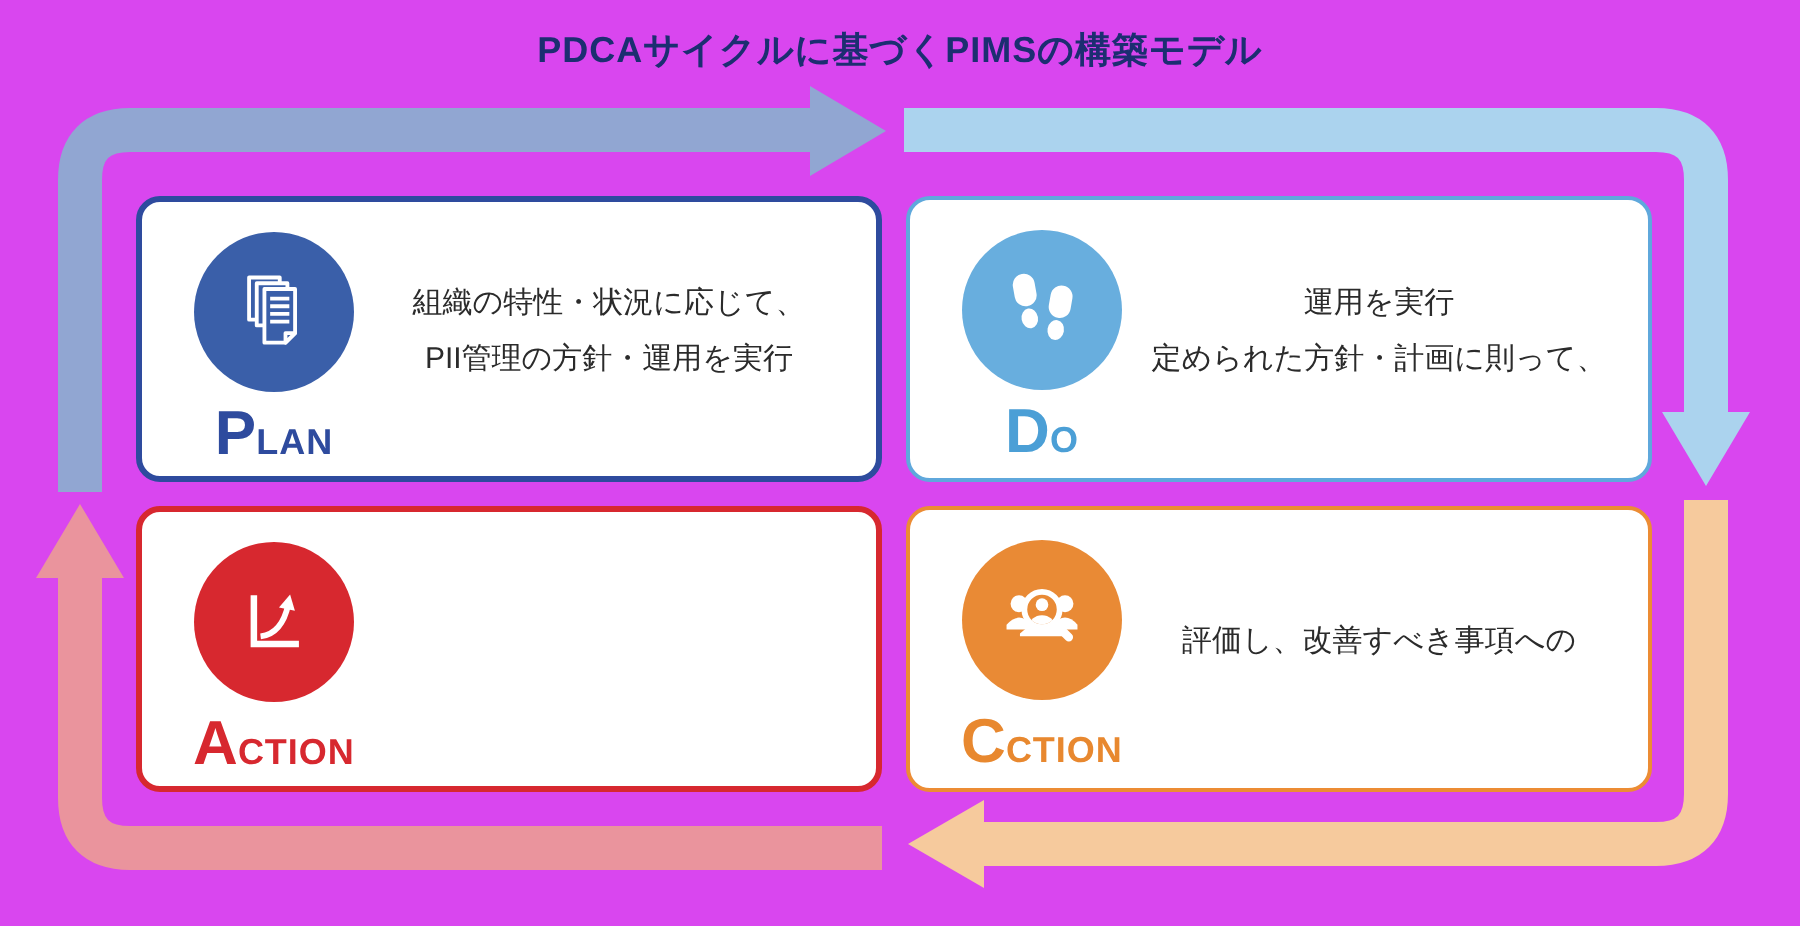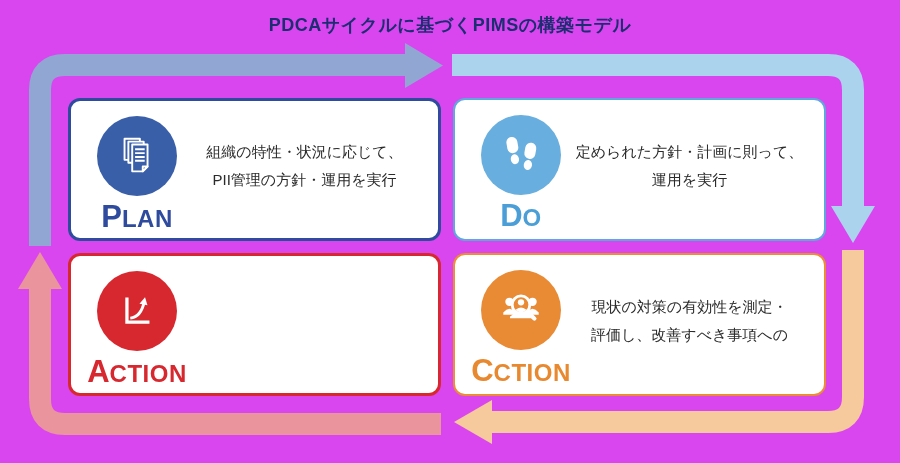--- a/index.html
+++ b/index.html
@@ -27,21 +27,21 @@
   .circle{
     width:80px;height:80px;border-radius:50%;
     display:flex;align-items:center;justify-content:center;
   }
   .plan  .circle{background:#3a5fa9;}
   .do    .circle{background:#68aede;}
   .action .circle{background:#d7282f;}
   .check .circle{background:#e98a35;}
   .qlabel{margin-top:5px;font-weight:600;display:flex;align-items:baseline;line-height:1;}
   .qlabel .init{font-size:31px;}
-  .qlabel .rest{font-size:24px;letter-spacing:0.5px;}
+  .qlabel .rest{font-size:18px;letter-spacing:0.5px;}
   .plan  .qlabel{color:#2e4b9e;}
   .do    .qlabel{color:#4b9fd6;}
   .action .qlabel{color:#d7282f;}
   .check .qlabel{color:#e8882f;}
   .text-col{
     flex:1;display:flex;flex-direction:column;justify-content:center;
     text-align:center;font-size:15px;line-height:28px;color:#2b2b2b;
     padding:0 14px 8px 6px;
   }
 </style>
@@ -108,22 +108,22 @@
             <ellipse cx="32.3" cy="34.5" rx="4.3" ry="5.2"></ellipse>
           </g>
         </svg>
       </div>
       <div class="qlabel">
         <span class="init">D</span>
           <span class="rest">O</span>
       </div>
     </div>
     <div class="text-col">
+      <div>運用を実行</div>
       <div>定められた方針・計画に則って、</div>
-      <div>運用を実行</div>
     </div>
   </div>
 
   <div class="card action">
     <div class="icon-col">
       <div class="circle">
         <svg viewBox="0 0 48 48" width="46" height="46" fill="none">
           <path d="M13.5 10 V 35.5 H 37" stroke="#fff" stroke-width="3.4"></path>
           <path d="M17 31.5 C 25 30.5 29.5 24 31.5 14.5" stroke="#fff" stroke-width="3"></path>
           <polygon points="26.6,16.4 32.4,9.6 34.9,18.1" fill="#fff"></polygon>
@@ -159,18 +159,17 @@
           </g>
           <line x1="30.8" y1="25.8" x2="38" y2="33" stroke="#fff" stroke-width="4.4" stroke-linecap="round"></line>
         </svg>
       </div>
       <div class="qlabel">
         <span class="init">C</span>
           <span class="rest">CTION</span>
       </div>
     </div>
     <div class="text-col">
-      <div>現状の対策の有効性を測定・</div>
       <div>評価し、改善すべき事項への</div>
     </div>
   </div>
 
 </div>
 
 </body></html>

